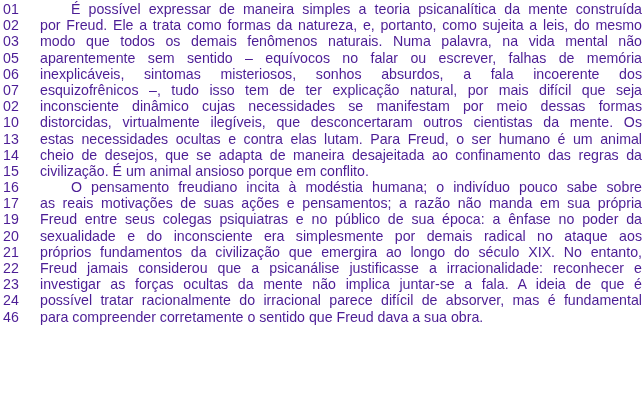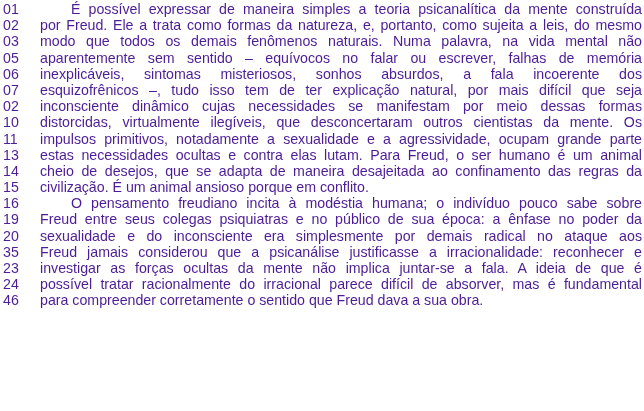--- a/index.html
+++ b/index.html
@@ -66,49 +66,53 @@
     </div>
     <div class="line">
       <span class="num">02</span>
       <span class="txt">inconsciente dinâmico cujas necessidades se manifestam por meio dessas formas</span>
     </div>
     <div class="line">
       <span class="num">10</span>
       <span class="txt">distorcidas, virtualmente ilegíveis, que desconcertaram outros cientistas da mente. Os</span>
     </div>
     <div class="line">
-      <span class="num">11</span>
-      <span class="txt">impulsos primitivos, notadamente a sexualidade e a agressividade, ocupam grande parte</span>
-    </div>
-    <div class="line">
       <span class="num">13</span>
       <span class="txt">estas necessidades ocultas e contra elas lutam. Para Freud, o ser humano é um animal</span>
     </div>
     <div class="line">
       <span class="num">14</span>
       <span class="txt">cheio de desejos, que se adapta de maneira desajeitada ao confinamento das regras da</span>
     </div>
     <div class="line">
       <span class="num">15</span>
       <span class="txt last">civilização. É um animal ansioso porque em conflito.</span>
     </div>
     <div class="line">
       <span class="num">16</span>
       <span class="txt indent">O pensamento freudiano incita à modéstia humana; o indivíduo pouco sabe sobre</span>
     </div>
     <div class="line">
+      <span class="num">17</span>
+      <span class="txt">as reais motivações de suas ações e pensamentos; a razão não manda em sua própria</span>
+    </div>
+    <div class="line">
       <span class="num">19</span>
       <span class="txt">Freud entre seus colegas psiquiatras e no público de sua época: a ênfase no poder da</span>
     </div>
     <div class="line">
       <span class="num">20</span>
       <span class="txt">sexualidade e do inconsciente era simplesmente por demais radical no ataque aos</span>
     </div>
     <div class="line">
-      <span class="num">35</span>
+      <span class="num">21</span>
+      <span class="txt">próprios fundamentos da civilização que emergira ao longo do século XIX. No entanto,</span>
+    </div>
+    <div class="line">
+      <span class="num">22</span>
       <span class="txt">Freud jamais considerou que a psicanálise justificasse a irracionalidade: reconhecer e</span>
     </div>
     <div class="line">
       <span class="num">23</span>
       <span class="txt">investigar as forças ocultas da mente não implica juntar-se a fala. A ideia de que é</span>
     </div>
     <div class="line">
       <span class="num">24</span>
       <span class="txt">possível tratar racionalmente do irracional parece difícil de absorver, mas é fundamental</span>
     </div>

